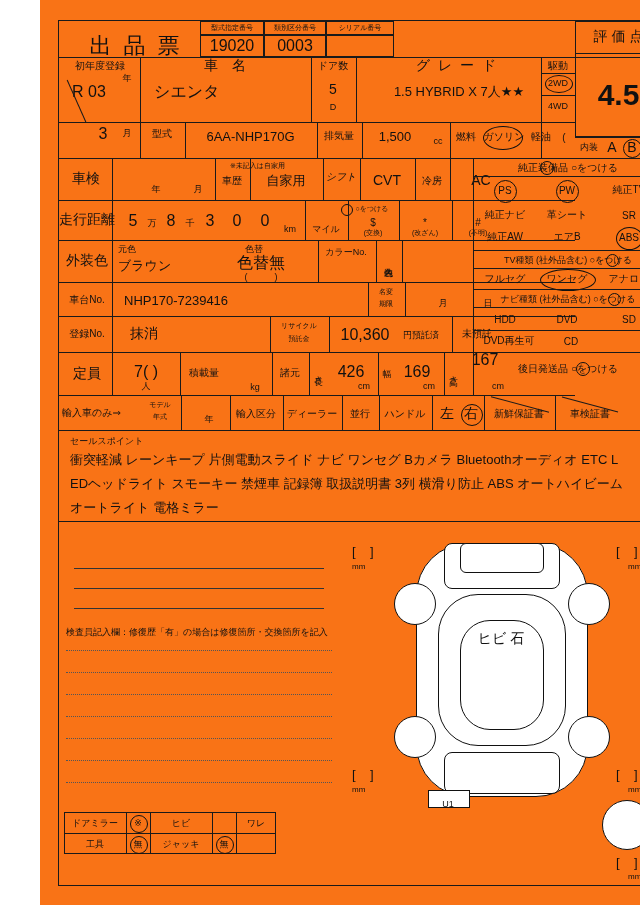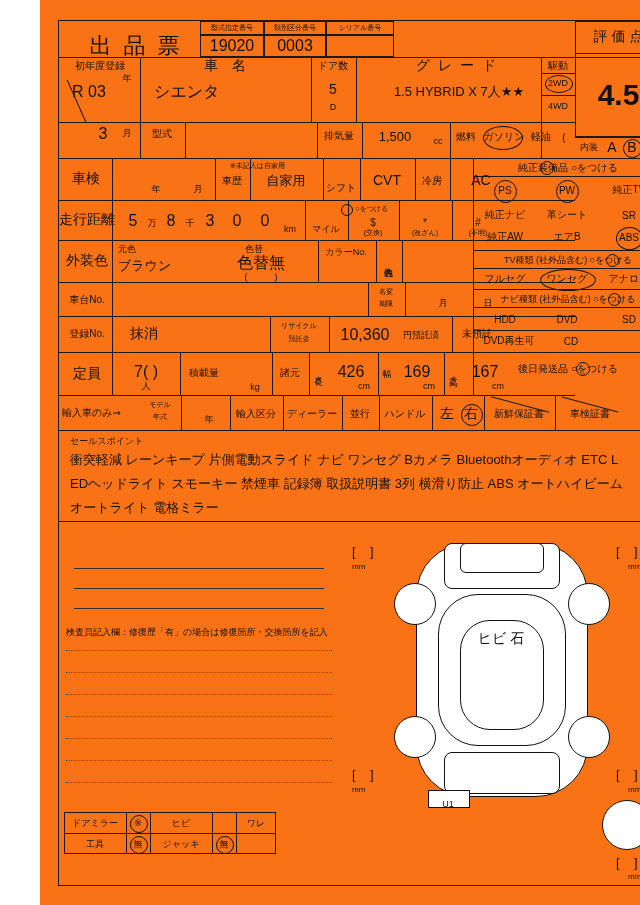--- a/index.html
+++ b/index.html
@@ -93,20 +93,21 @@
   <div class="ln hl" style="left:535px;top:137px;width:87px;"></div>
   <div class="t c s9" style="left:535px;top:138px;width:28px;height:18px;">内装</div>
   <div class="t c s11" style="left:563px;top:138px;width:18px;height:18px;">A</div>
   <div class="t c s11" style="left:583px;top:138px;width:18px;height:18px;">B</div>
   <div class="circ" style="position:absolute;left:583px;top:139px;width:17px;height:17px;"></div>
   <div class="t c s11" style="left:602px;top:138px;width:18px;height:18px;">C</div>
 
   <div class="ln hl" style="left:18px;top:158px;width:604px;"></div>
   <div class="t c s10" style="left:100px;top:126px;width:44px;height:16px;">型式</div>
   <div class="ln vl" style="left:145px;top:122px;height:36px;"></div>
+  <div class="t c s13" style="left:145px;top:126px;width:131px;height:20px;">6AA-NHP170G</div>
   <div class="ln vl" style="left:277px;top:122px;height:36px;"></div>
   <div class="t c s10" style="left:277px;top:126px;width:44px;height:20px;">排気量</div>
   <div class="ln vl" style="left:322px;top:122px;height:36px;"></div>
   <div class="t c s13" style="left:322px;top:126px;width:66px;height:20px;">1,500</div>
   <div class="t c s9" style="left:388px;top:134px;width:20px;height:14px;">cc</div>
   <div class="ln vl" style="left:410px;top:122px;height:36px;"></div>
   <div class="t c s10" style="left:410px;top:128px;width:32px;height:18px;">燃料</div>
   <div class="t c s10" style="left:442px;top:128px;width:44px;height:18px;">ガソリン</div>
   <div class="ell" style="position:absolute;left:443px;top:126px;width:38px;height:22px;"></div>
   <div class="t c s10" style="left:486px;top:128px;width:30px;height:18px;">軽油</div>
@@ -116,21 +117,21 @@
   <div class="ln vl" style="left:72px;top:158px;height:237px;"></div>
   <div class="t c s11" style="left:22px;top:170px;width:48px;height:18px;">車検</div>
   <div class="t l tiny" style="left:190px;top:160px;width:110px;height:12px;">※未記入は自家用</div>
   <div class="t c s9" style="left:108px;top:182px;width:16px;height:14px;">年</div>
   <div class="t c s9" style="left:150px;top:182px;width:16px;height:14px;">月</div>
   <div class="ln vl" style="left:175px;top:158px;height:42px;"></div>
   <div class="t c s10" style="left:175px;top:172px;width:34px;height:18px;">車歴</div>
   <div class="ln vl" style="left:210px;top:158px;height:42px;"></div>
   <div class="t c s13" style="left:210px;top:172px;width:72px;height:18px;">自家用</div>
   <div class="ln vl" style="left:283px;top:158px;height:42px;"></div>
-  <div class="t c s10" style="left:283px;top:179px;width:36px;height:18px;">シフト</div>
+  <div class="t c s10" style="left:283px;top:168px;width:36px;height:18px;font-style:italic;">シフト</div>
   <div class="ln vl" style="left:320px;top:158px;height:42px;"></div>
   <div class="t c s14" style="left:320px;top:170px;width:54px;height:20px;">CVT</div>
   <div class="ln vl" style="left:375px;top:158px;height:42px;"></div>
   <div class="t c s10" style="left:375px;top:172px;width:34px;height:18px;">冷房</div>
   <div class="ln vl" style="left:410px;top:158px;height:42px;"></div>
   <div class="t c s14" style="left:410px;top:170px;width:62px;height:20px;">AC</div>
 
   <div class="ln hl" style="left:18px;top:240px;width:517px;"></div>
   <div class="t c s11" style="left:20px;top:211px;width:54px;height:18px;">走行距離</div>
   <div class="t c s16" style="left:82px;top:210px;width:22px;height:22px;">5</div>
@@ -163,20 +164,21 @@
   <div class="t c s12" style="left:186px;top:254px;width:70px;height:18px;">色替無</div>
   <div class="t c s9" style="left:186px;top:270px;width:70px;height:14px;">(　　　)</div>
   <div class="ln vl" style="left:278px;top:240px;height:42px;"></div>
   <div class="t c s9" style="left:278px;top:245px;width:56px;height:14px;">カラーNo.</div>
   <div class="ln vl" style="left:336px;top:240px;height:42px;"></div>
   <div class="t c s9" style="left:336px;top:244px;width:24px;height:34px;line-height:11px;writing-mode:vertical-rl;">内装色</div>
   <div class="ln vl" style="left:362px;top:240px;height:42px;"></div>
 
   <div class="ln hl" style="left:18px;top:316px;width:517px;"></div>
   <div class="t c s10" style="left:20px;top:291px;width:54px;height:18px;">車台No.</div>
+  <div class="t l s13" style="left:84px;top:290px;width:180px;height:20px;">NHP170-7239416</div>
   <div class="ln vl" style="left:328px;top:282px;height:34px;"></div>
   <div class="t c tiny" style="left:328px;top:286px;width:36px;height:12px;">名変</div>
   <div class="t c tiny" style="left:328px;top:298px;width:36px;height:12px;">期限</div>
   <div class="ln vl" style="left:365px;top:282px;height:34px;"></div>
   <div class="t c s9" style="left:395px;top:296px;width:16px;height:14px;">月</div>
   <div class="t c s9" style="left:440px;top:296px;width:16px;height:14px;">日</div>
 
   <div class="ln hl" style="left:18px;top:352px;width:517px;"></div>
   <div class="t c s10" style="left:20px;top:325px;width:54px;height:18px;">登録No.</div>
   <div class="t l s14" style="left:90px;top:324px;width:80px;height:20px;">抹消</div>
@@ -201,21 +203,21 @@
   <div class="ln vl" style="left:269px;top:352px;height:43px;"></div>
   <div class="t c s9" style="left:270px;top:364px;width:16px;height:22px;writing-mode:vertical-rl;">長さ</div>
   <div class="t c s12" style="left:288px;top:362px;width:46px;height:20px;">426</div>
   <div class="t c s9" style="left:313px;top:380px;width:22px;height:12px;">cm</div>
   <div class="ln vl" style="left:338px;top:352px;height:43px;"></div>
   <div class="t c s9" style="left:339px;top:366px;width:16px;height:16px;">幅</div>
   <div class="t c s12" style="left:354px;top:362px;width:46px;height:20px;">169</div>
   <div class="t c s9" style="left:378px;top:380px;width:22px;height:12px;">cm</div>
   <div class="ln vl" style="left:404px;top:352px;height:43px;"></div>
   <div class="t c s9" style="left:405px;top:364px;width:16px;height:22px;writing-mode:vertical-rl;">高さ</div>
-  <div class="t c s12" style="left:422px;top:362px;width:46px;height:20px;">167</div>
+  <div class="t c s12" style="left:422px;top:350px;width:46px;height:20px;">167</div>
   <div class="t c s9" style="left:447px;top:380px;width:22px;height:12px;">cm</div>
 
   <div class="ln hl" style="left:18px;top:430px;width:604px;"></div>
   <div class="t l s10" style="left:22px;top:404px;width:76px;height:18px;">輸入車のみ⇒</div>
   <div class="t c tiny" style="left:100px;top:399px;width:40px;height:12px;">モデル</div>
   <div class="t c tiny" style="left:100px;top:411px;width:40px;height:12px;">年式</div>
   <div class="ln vl" style="left:141px;top:395px;height:35px;"></div>
   <div class="t c s9" style="left:160px;top:412px;width:18px;height:14px;">年</div>
   <div class="ln vl" style="left:190px;top:395px;height:35px;"></div>
   <div class="t c s10" style="left:190px;top:406px;width:52px;height:16px;">輸入区分</div>

